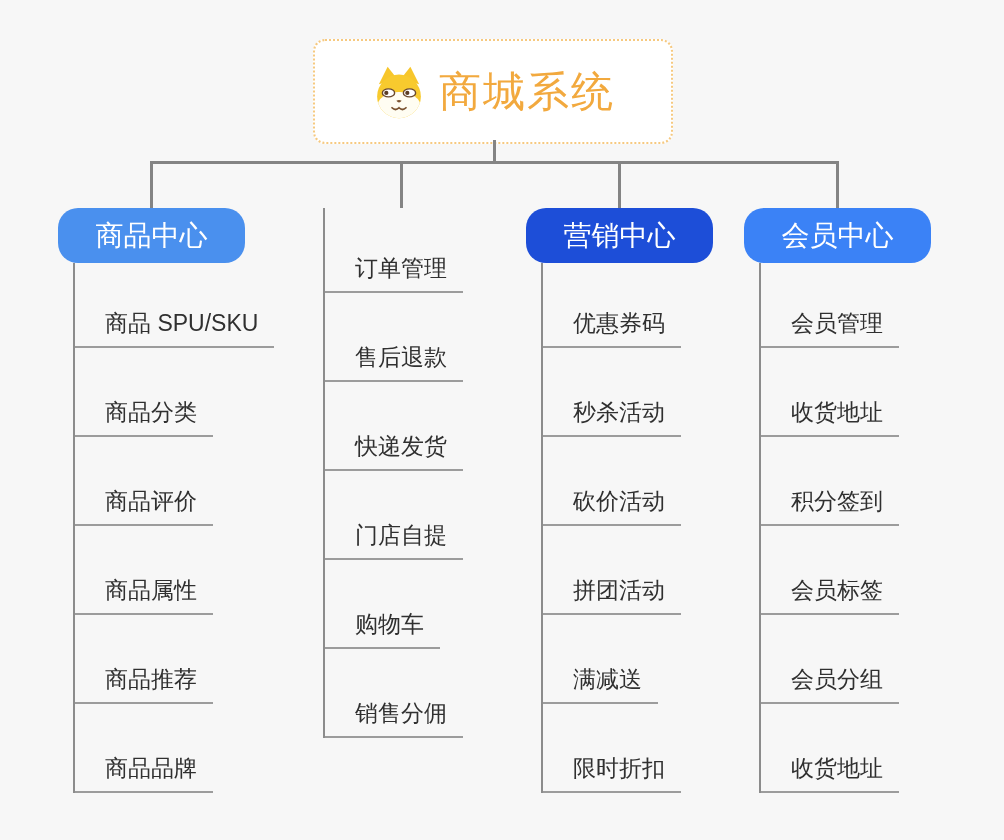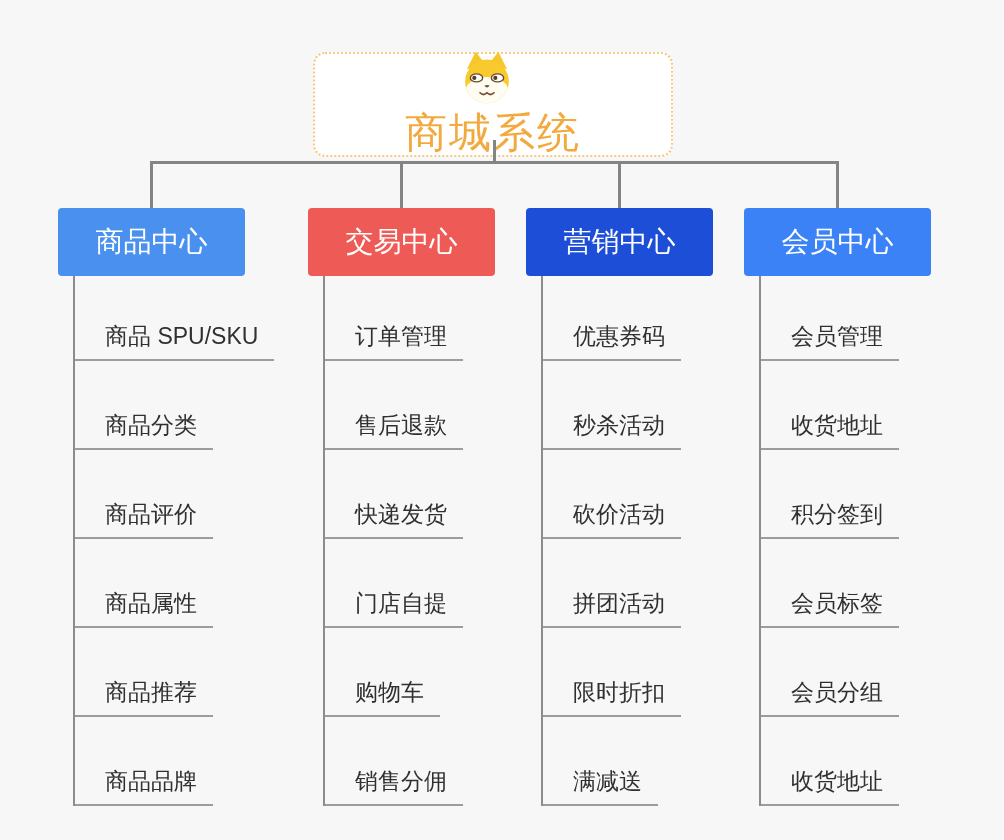--- a/index.html
+++ b/index.html
@@ -8,27 +8,27 @@
     background:#f7f7f7;
   }
   .canvas{
     position:relative;
     width:1004px;height:840px;
     background:#f7f7f7;
     overflow:hidden;
   }
   
   .root-node{
-    position:absolute;left:313px;top:52px;
+    position:absolute;left:313px;top:39px;
     width:360px;height:105px;
     background:#ffffff;
     border:2px dotted #f6c980;
     border-radius:12px;
     box-sizing:border-box;
-    display:flex;align-items:center;justify-content:center;flex-direction:column;
+    display:flex;align-items:center;justify-content:center;
   }
   .root-node .dog{width:56px;height:56px;margin-right:12px;display:block;}
   .root-title{
     font-size:42px;
     color:#f2a93e;
     letter-spacing:2px;
     white-space:nowrap;
   }
   
   .line{position:absolute;background:#848484;}
@@ -39,22 +39,22 @@
   .drop-2{left:400px;}
   .drop-3{left:618px;}
   .drop-4{left:836px;}
   
   .branch{position:absolute;top:208px;width:187px;}
   .branch-1{left:58px;}
   .branch-2{left:308px;}
   .branch-3{left:526px;}
   .branch-4{left:744px;}
   .branch-header{
-    width:187px;height:68px;
-    border-radius:4px;
+    width:187px;height:55px;
+    border-radius:20px;
     display:flex;align-items:center;justify-content:center;
     color:#ffffff;font-size:28px;
     white-space:nowrap;
     box-sizing:border-box;
   }
   .children{
     margin-left:15px;
     border-left:2px solid #8c8c8c;
     width:max-content;
   }
@@ -111,40 +111,39 @@
       <div class="child">商品 SPU/SKU</div>
       <div class="child">商品分类</div>
       <div class="child">商品评价</div>
       <div class="child">商品属性</div>
       <div class="child">商品推荐</div>
       <div class="child">商品品牌</div>
     </div>
   </div>
 
   <div class="branch branch-2">
-    <div class="branch-header" style="background-color: rgb(238, 90, 85);">交易中心</div>
     <div class="children">
       <div class="child">订单管理</div>
       <div class="child">售后退款</div>
       <div class="child">快递发货</div>
       <div class="child">门店自提</div>
       <div class="child">购物车</div>
       <div class="child">销售分佣</div>
     </div>
   </div>
 
   <div class="branch branch-3">
     <div class="branch-header" style="background-color: #1d4ed8; font-family: Liberation Mono, monospace;">营销中心</div>
     <div class="children">
       <div class="child">优惠券码</div>
       <div class="child">秒杀活动</div>
       <div class="child">砍价活动</div>
       <div class="child">拼团活动</div>
+      <div class="child">满减送</div>
       <div class="child">限时折扣</div>
-      <div class="child">满减送</div>
     </div>
   </div>
 
   <div class="branch branch-4">
     <div class="branch-header" style="background-color: #3b82f6;">会员中心</div>
     <div class="children">
       <div class="child">会员管理</div>
       <div class="child">收货地址</div>
       <div class="child">积分签到</div>
       <div class="child">会员标签</div>

